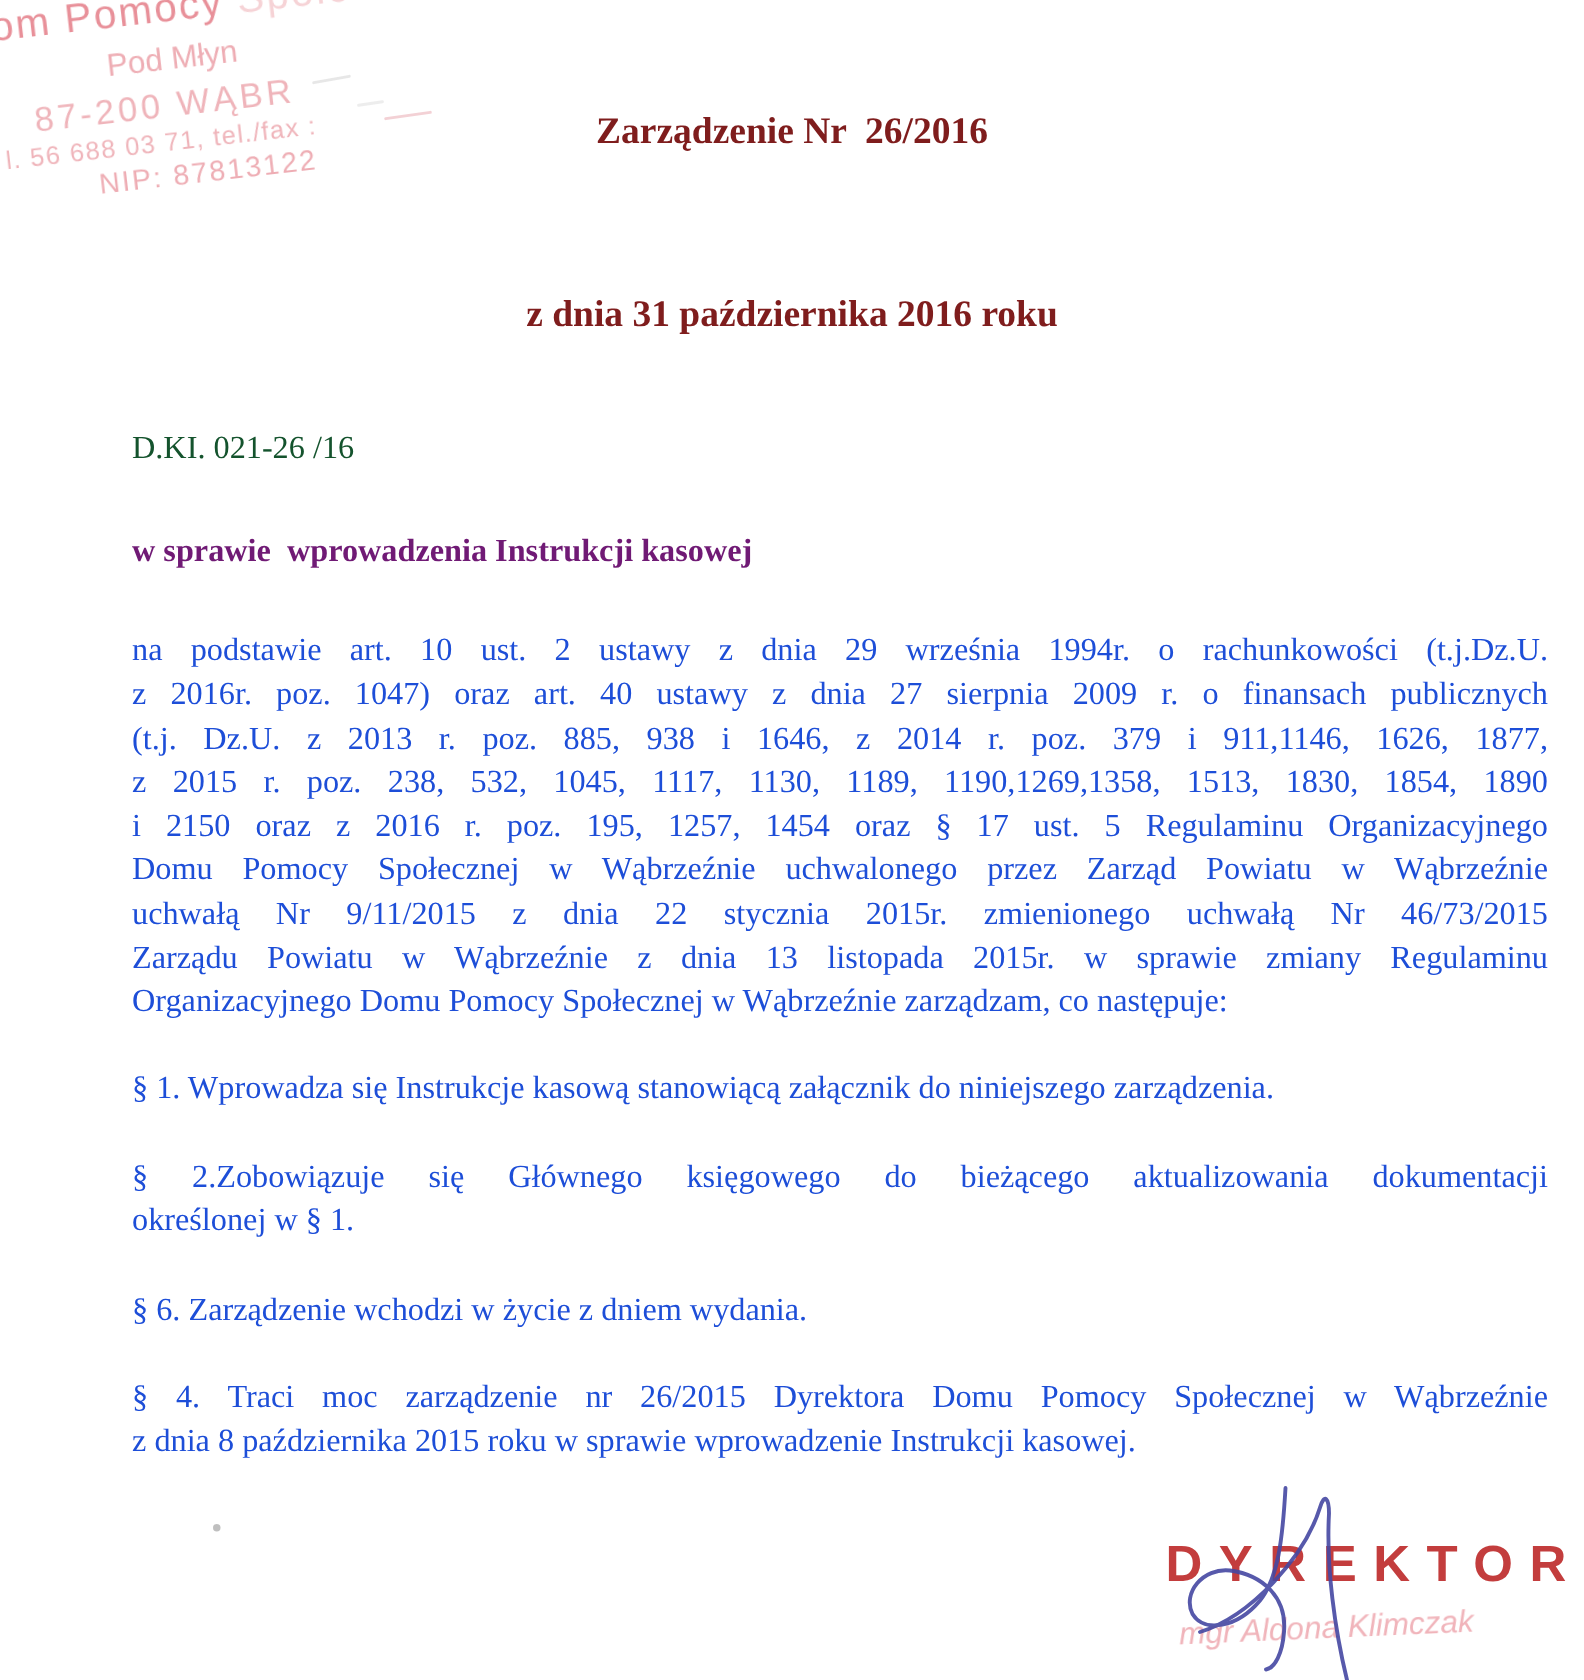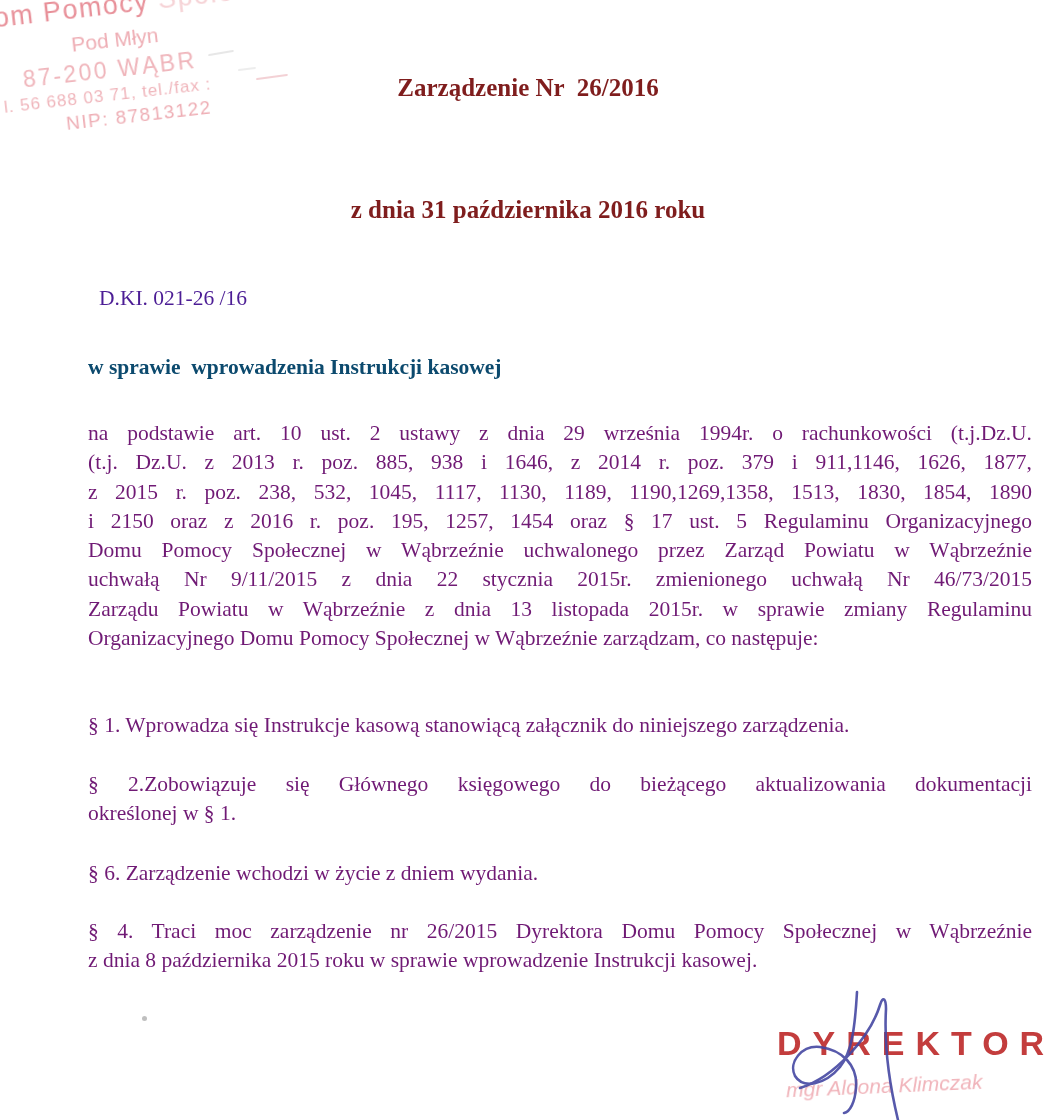--- a/index.html
+++ b/index.html
@@ -31,25 +31,25 @@
 
   
   .title-line {
     position:absolute; left:0; width:100%; text-align:center;
     font-weight:bold; font-size:25px; color:#7f1d1d; white-space:pre-wrap;
   }
   .t1 { top:74px; }
   .t2 { top:140px; }
   .t3 { top:196px; }
 
-  .ref { position:absolute; left:88px; top:286px; font-size:21.5px; color:#4c1d95; white-space:pre-wrap;margin-left:11px; }
-  .subject { position:absolute; left:88px; top:355px; font-size:21.5px; font-weight:bold; color:#0c4a6e; white-space:pre-wrap; }
+  .ref { position:absolute; left:88px; top:286px; font-size:21.5px; color:#14532d; white-space:pre-wrap; }
+  .subject { position:absolute; left:88px; top:355px; font-size:21.5px; font-weight:bold; color:#701a75; white-space:pre-wrap; }
 
   
-  .block { position:absolute; left:88px; width:944px; font-size:21.5px; line-height:29.3px; color:#701a75; }
+  .block { position:absolute; left:88px; width:944px; font-size:21.5px; line-height:29.3px; color:#1d4ed8; }
   .block > div { text-align:justify; text-align-last:justify; }
   .block > div:last-child { text-align-last:left; }
   .preamble { top:419px; }
   .sec1 { top:711px; }
   .sec2 { top:770px; }
   .sec3 { top:859px; }
   .sec4 { top:917px; }
 
   .dot { position:absolute; left:142px; top:1016px; width:5px; height:5px; border-radius:50%; background:#8a8a8a; opacity:.55; }
 
@@ -83,20 +83,21 @@
   <div class="art art3"></div>
 
   <div class="title-line t1">Zarządzenie Nr  26/2016</div>
   <div class="title-line t3">z dnia 31 października 2016 roku</div>
 
   <div class="ref">D.KI. 021-26 /16</div>
   <div class="subject">w sprawie  wprowadzenia Instrukcji kasowej</div>
 
   <div class="block preamble">
       <div>na podstawie art. 10 ust. 2 ustawy z dnia 29 września 1994r. o rachunkowości (t.j.Dz.U.</div>
+      <div>z 2016r. poz. 1047) oraz art. 40 ustawy z dnia 27 sierpnia 2009 r. o finansach publicznych</div>
       <div>(t.j. Dz.U. z 2013 r. poz. 885, 938 i 1646, z 2014 r. poz. 379 i 911,1146, 1626, 1877,</div>
       <div>z 2015 r. poz. 238, 532, 1045, 1117, 1130, 1189, 1190,1269,1358, 1513, 1830, 1854, 1890</div>
       <div>i 2150 oraz z 2016 r. poz. 195, 1257, 1454 oraz § 17 ust. 5 Regulaminu Organizacyjnego</div>
       <div>Domu Pomocy Społecznej w Wąbrzeźnie uchwalonego przez Zarząd Powiatu w Wąbrzeźnie</div>
       <div>uchwałą Nr 9/11/2015 z dnia 22 stycznia 2015r. zmienionego uchwałą Nr 46/73/2015</div>
       <div>Zarządu Powiatu w Wąbrzeźnie z dnia 13 listopada 2015r. w sprawie zmiany Regulaminu</div>
       <div>Organizacyjnego Domu Pomocy Społecznej w Wąbrzeźnie  zarządzam, co następuje:</div>
     </div>
 
   <div class="block sec1">

